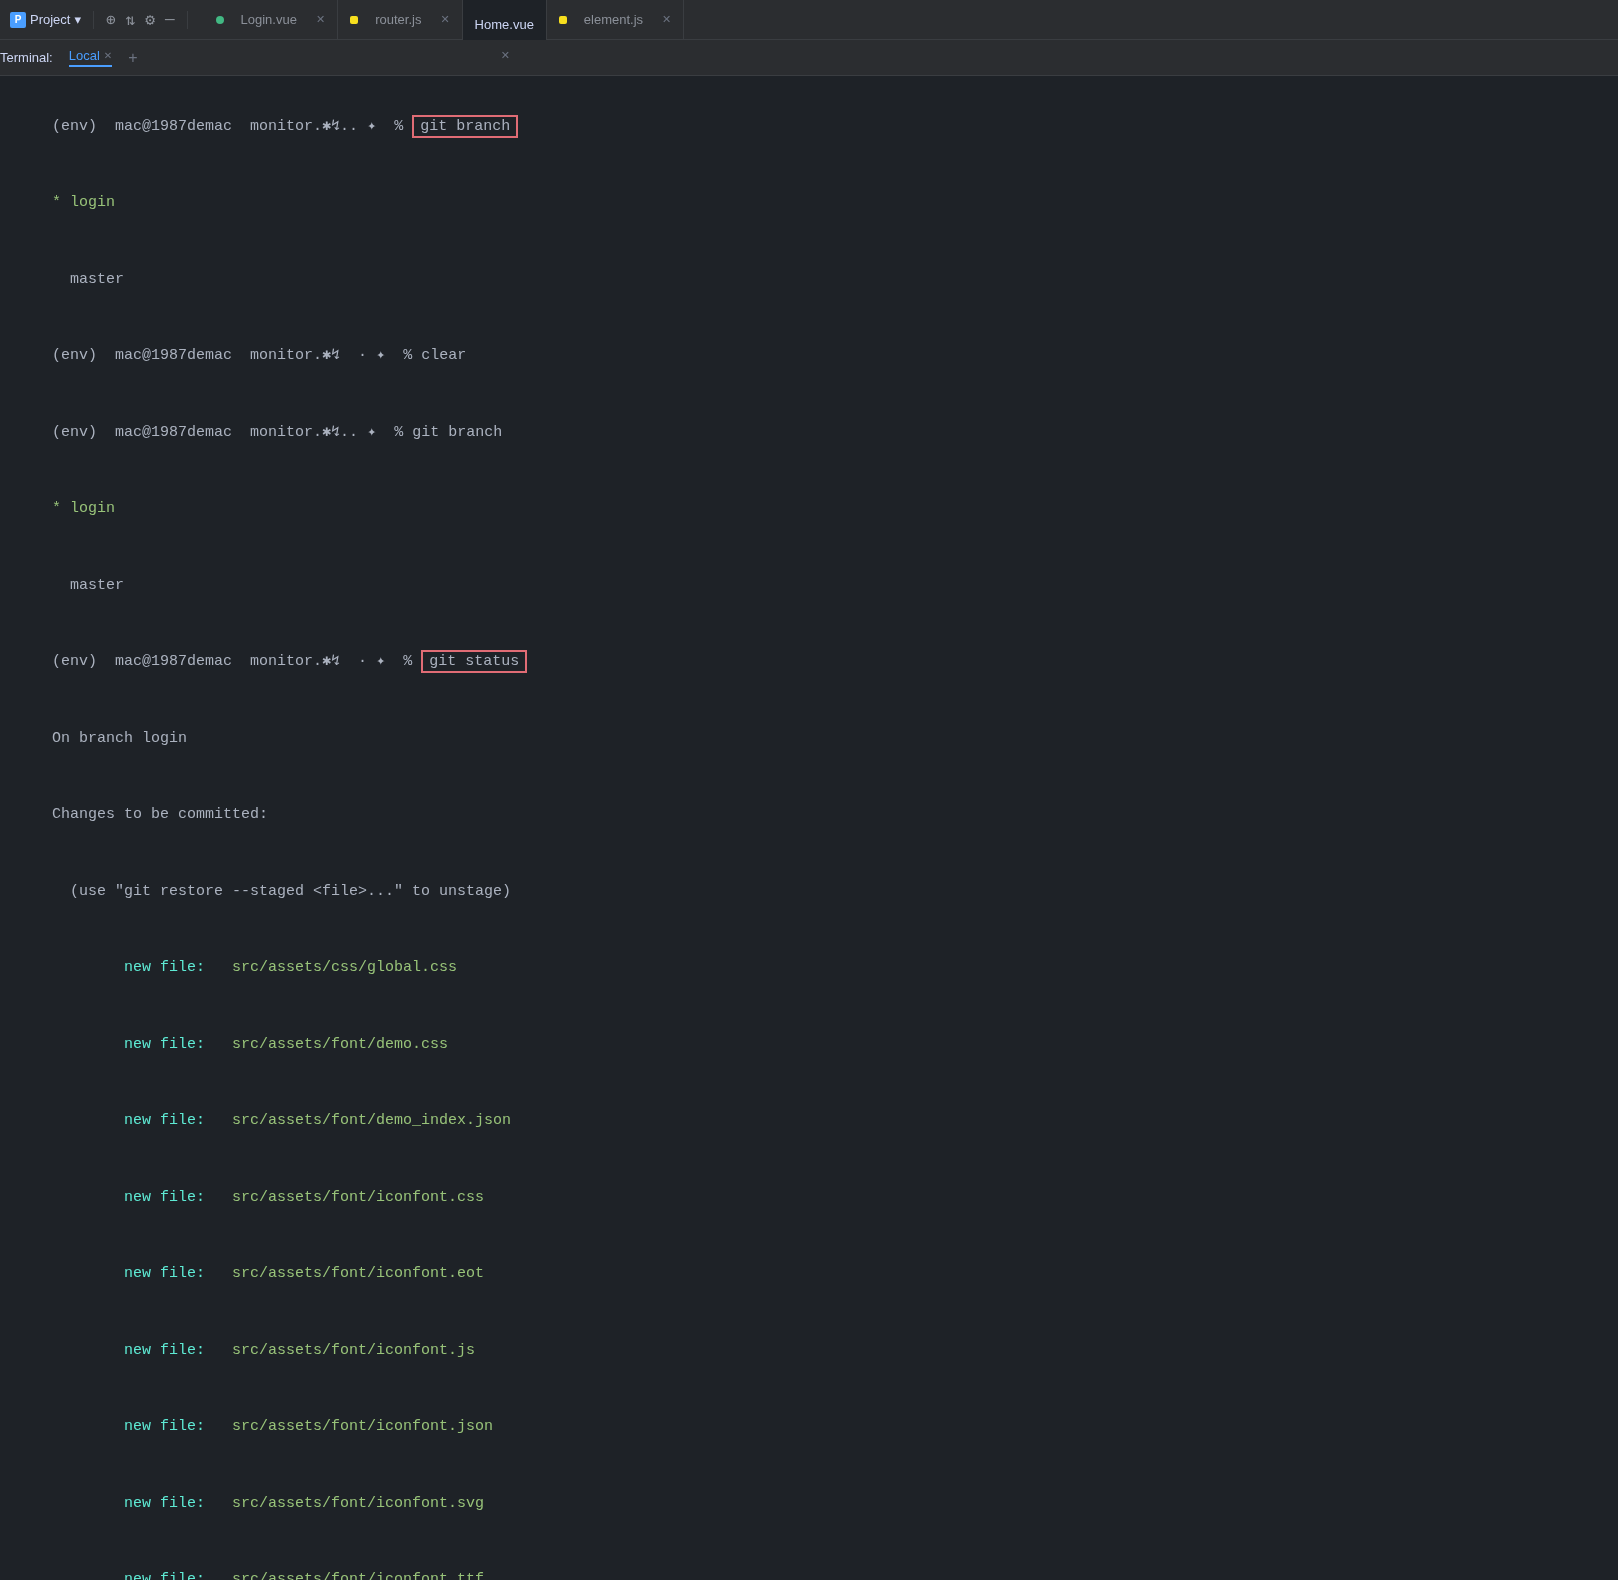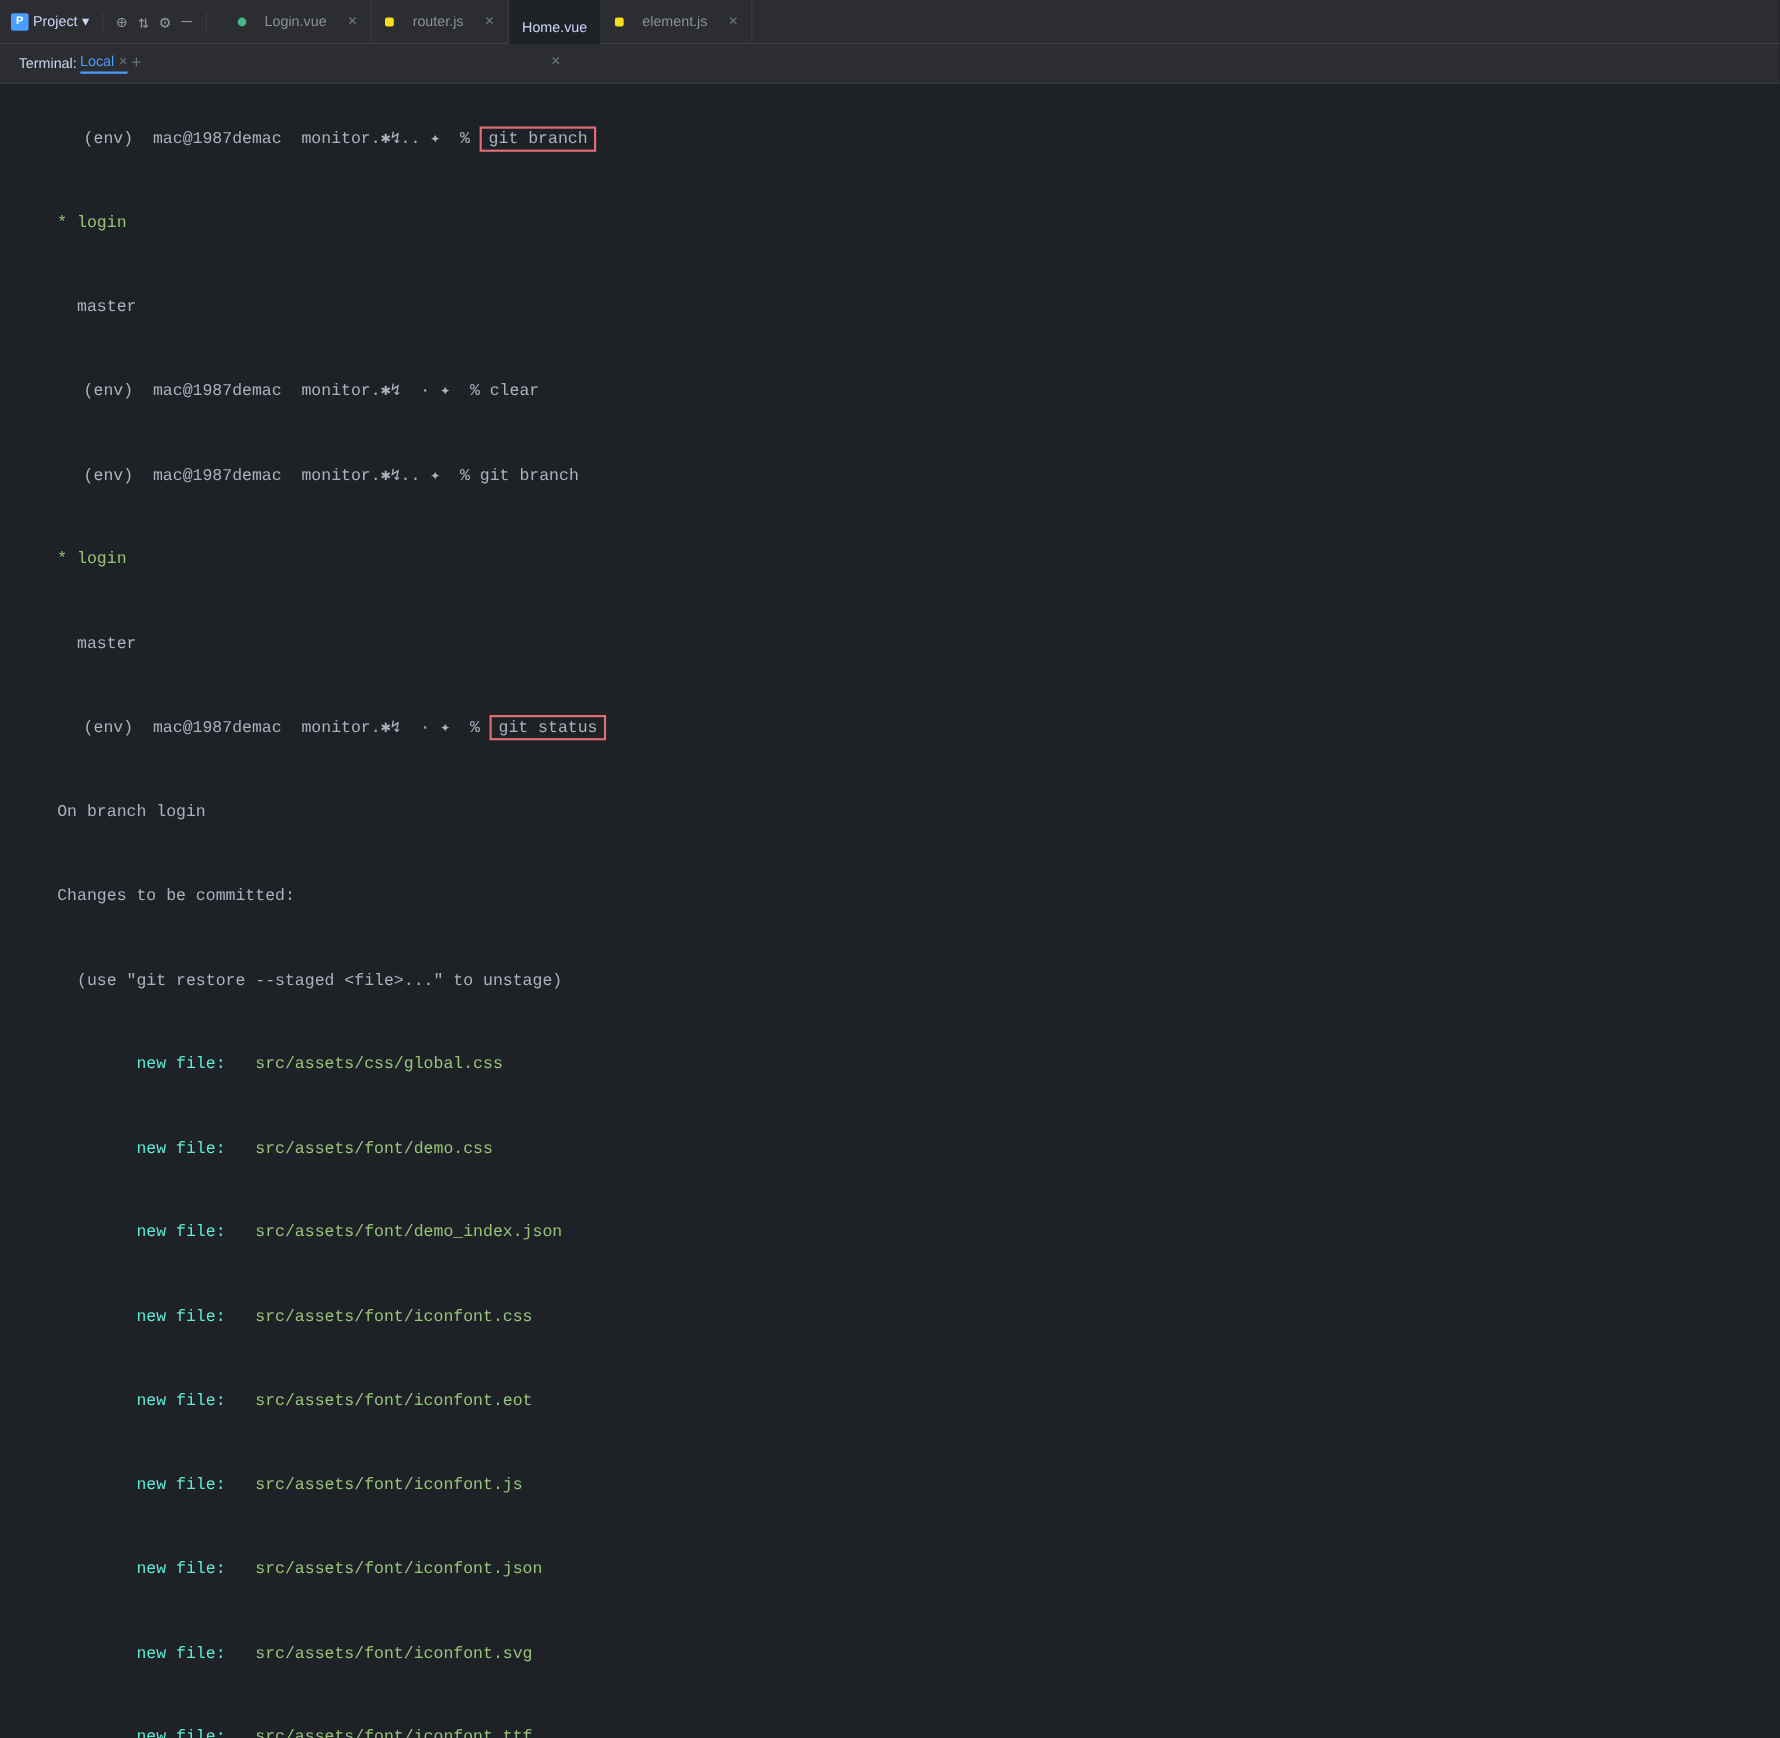--- a/index.html
+++ b/index.html
@@ -117,22 +117,22 @@
       border-radius: 2px;
       background: #f7df1e;
       display: inline-block;
     }
 
     .terminal-bar {
       background-color: #2b2d30;
       height: 36px;
       display: flex;
       align-items: center;
-      padding: 0 17px;
-      gap: 3px;
+      padding: 0 0;
+      gap: 16px;
       border-bottom: 1px solid #3a3d41;
       font-family: Arial, sans-serif;
       font-size: 13px;
       color: #8b9099;
     }
 
     .terminal-label {
       color: #cdd6f4;
     }
 
@@ -158,21 +158,20 @@
     }
 
     .terminal-content {
       padding: 12px 16px;
       line-height: 1.7;
       font-size: 15px;
     }
 
     .prompt {
       color: #abb2bf;
-      margin-left: 24px;
     }
 
     .highlighted-cmd {
       color: #abb2bf;
       border: 2px solid #e06c75;
       padding: 1px 6px;
       display: inline;
     }
 
     .branch-active {

